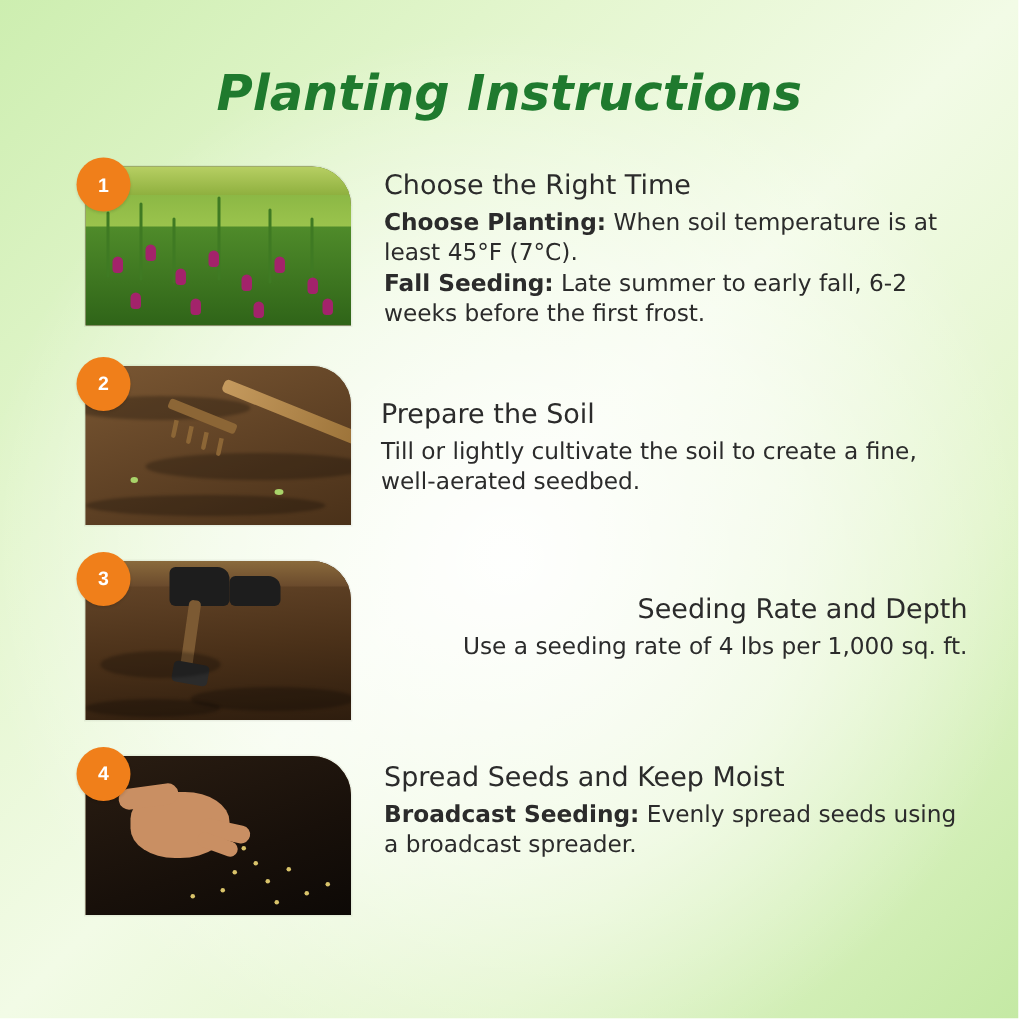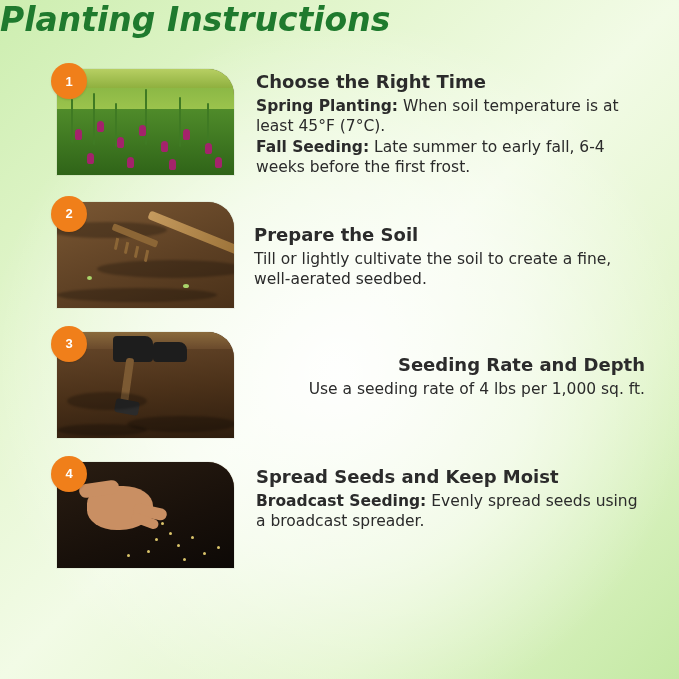--- a/index.html
+++ b/index.html
@@ -17,26 +17,27 @@
     position: relative;
     width: 679px;
     height: 679px;
     box-sizing: border-box;
     background:
       radial-gradient(circle at 50% 55%, rgba(255,255,255,0.95) 0%, rgba(255,255,255,0.55) 38%, rgba(255,255,255,0.0) 70%),
       linear-gradient(135deg, #cdeeb0 0%, #e4f6cf 28%, #f2fbe6 50%, #e2f5cb 74%, #c4e9a4 100%);
     overflow: hidden;
   }
   .title {
-    text-align: left;
+    text-align: center;
     font-size: 33px;
     font-weight: bold;
     font-style: italic;
     color: #1f7a2e;
     letter-spacing: 0px;
+    padding-top: 42px;
     margin: 0;
     font-family: "DejaVu Sans", sans-serif;
   }
 
   .steps {
     margin-top: 24px;
   }
   .step {
     position: relative;
     display: flex;
@@ -93,21 +94,21 @@
 
   
   .text {
     margin-left: 22px;
     padding-right: 34px;
     padding-top: 4px;
     flex: 1 1 auto;
   }
   .step-title {
     font-size: 18px;
-    font-weight: bold;
+    font-weight: normal;
     color: #2b2b2b;
     margin: 0 0 4px 0;
     font-family: "DejaVu Sans", sans-serif;
   }
   .step-body {
     font-size: 15.5px;
     line-height: 1.32;
     color: #2b2b2b;
     margin: 0;
     font-family: "DejaVu Sans", sans-serif;
@@ -216,22 +217,22 @@
           <div class="flower" style="left:126px;top:60px;"></div>
           <div class="flower" style="left:148px;top:74px;"></div>
           <div class="flower" style="left:30px;top:84px;"></div>
           <div class="flower" style="left:70px;top:88px;"></div>
           <div class="flower" style="left:112px;top:90px;"></div>
           <div class="flower" style="left:158px;top:88px;"></div>
         </div>
       </div>
       <div class="text">
         <div class="step-title">Choose the Right Time</div>
-        <div class="step-body para"><span class="lead">Spring Planting:</span><span> When soil temperature is at least 45°F (7°C).</span></div>
-        <div class="step-body para"><span class="lead">Fall Seeding:</span><span> Late summer to early fall, 6-4 weeks before the first frost.</span></div>
+        <div class="step-body para"><span class="lead">Choose Planting:</span><span> When soil temperature is at least 45°F (7°C).</span></div>
+        <div class="step-body para"><span class="lead">Fall Seeding:</span><span> Late summer to early fall, 6-2 weeks before the first frost.</span></div>
       </div>
     </div>
 
     <div class="step step-2">
       <div class="thumb-wrap">
         <div class="badge">2</div>
         <div class="thumb">
           <div style="position:absolute;inset:0;background:linear-gradient(160deg,#7a5733,#5c3f23 60%,#4a3119);"></div>
           <div class="furrow" style="left:-10px;top:20px;width:120px;height:16px;"></div>
           <div class="furrow" style="left:40px;top:58px;width:150px;height:18px;"></div>

